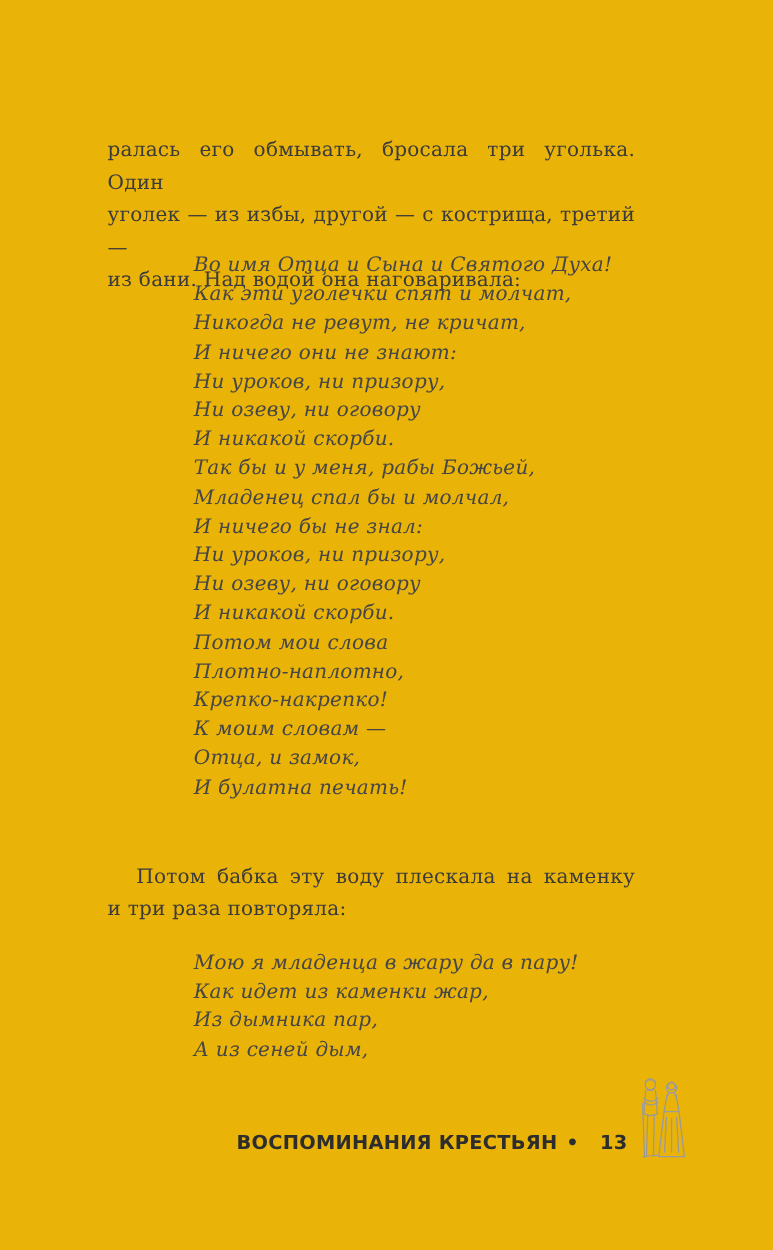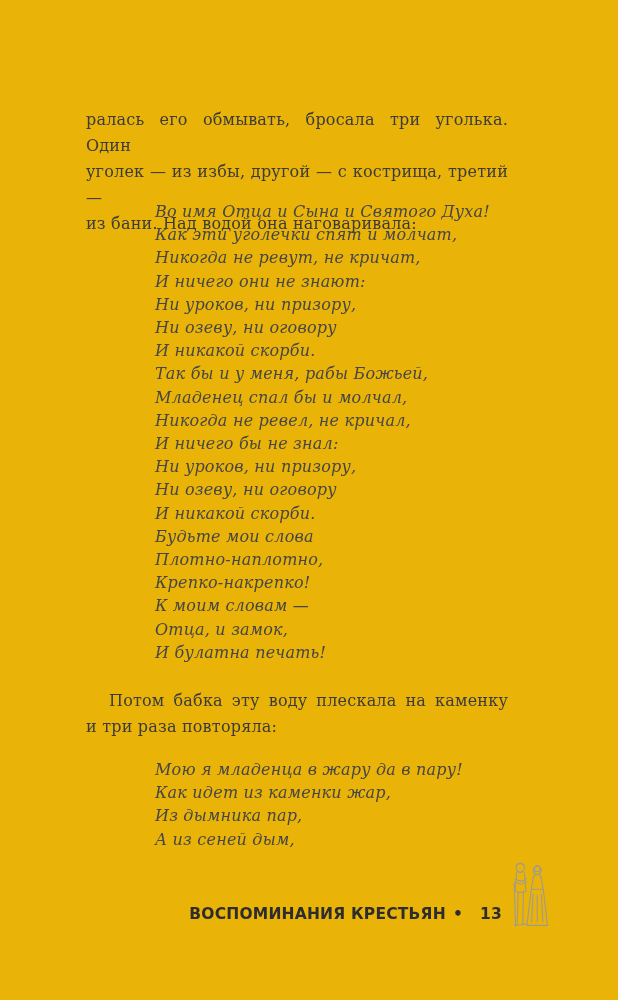--- a/index.html
+++ b/index.html
@@ -91,26 +91,25 @@
   <div class="poem poem1">
       <span class="poem-line">Во имя Отца и Сына и Святого Духа!</span>
       <span class="poem-line">Как эти уголечки спят и молчат,</span>
       <span class="poem-line">Никогда не ревут, не кричат,</span>
       <span class="poem-line">И ничего они не знают:</span>
       <span class="poem-line">Ни уроков, ни призору,</span>
       <span class="poem-line">Ни озеву, ни оговору</span>
       <span class="poem-line">И никакой скорби.</span>
       <span class="poem-line">Так бы и у меня, рабы Божьей,</span>
       <span class="poem-line">Младенец спал бы и молчал,</span>
-      <span class="poem-line">Никогда не ревел, не кричал,</span>
       <span class="poem-line">И ничего бы не знал:</span>
       <span class="poem-line">Ни уроков, ни призору,</span>
       <span class="poem-line">Ни озеву, ни оговору</span>
       <span class="poem-line">И никакой скорби.</span>
-      <span class="poem-line">Будьте мои слова</span>
+      <span class="poem-line">Потом мои слова</span>
       <span class="poem-line">Плотно-наплотно,</span>
       <span class="poem-line">Крепко-накрепко!</span>
       <span class="poem-line">К моим словам —</span>
       <span class="poem-line">Отца, и замок,</span>
       <span class="poem-line">И булатна печать!</span>
     </div>
 
   <p class="prose para2">
       <span class="line">Потом бабка эту воду плескала на каменку</span>
       <span class="line">и три раза повторяла:</span>

